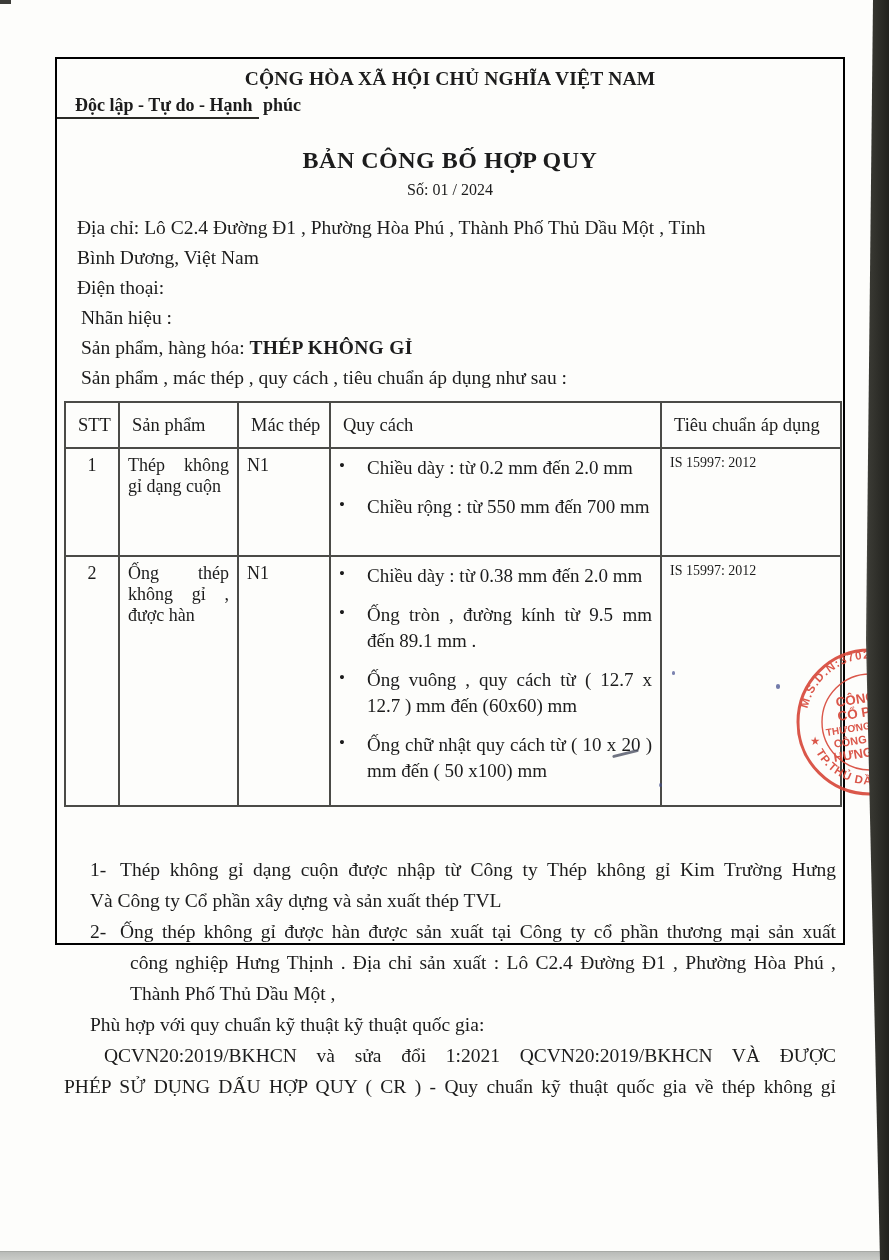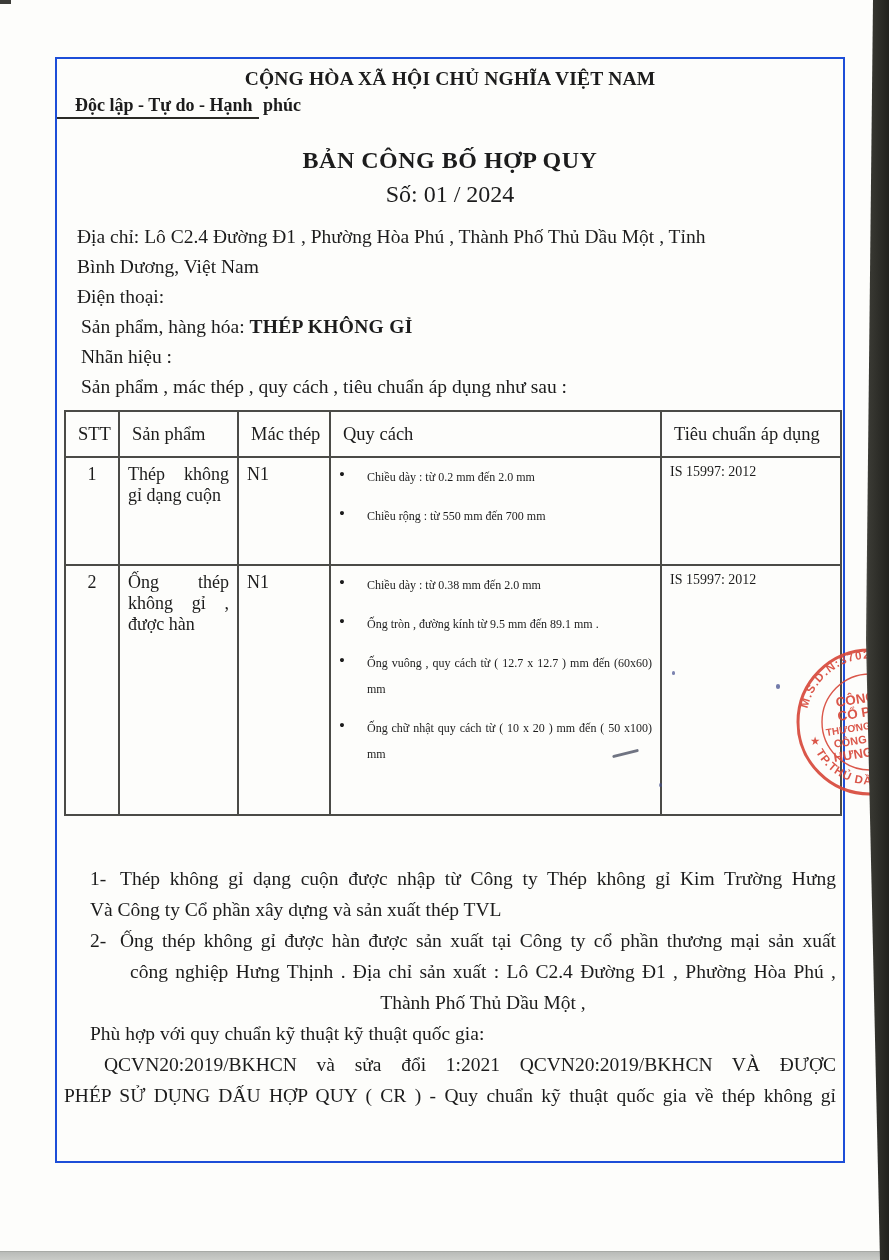--- a/index.html
+++ b/index.html
@@ -25,29 +25,29 @@
   .edge-bottom{
     position:absolute;left:0;top:1251px;width:889px;height:9px;
     background:linear-gradient(180deg,#b9bbb8 0,#ccceca 100%);
     border-top:1px solid #a8aaa6;z-index:25;
   }
   .edge-topleft{
     position:absolute;left:0;top:0;width:11px;height:4px;background:#3c3c38;z-index:26;
   }
   
   .frame{
-    position:absolute;left:55px;top:57px;width:790px;height:1106px;
-    box-sizing:border-box;border:2px solid #1d4ed8;
+    position:absolute;left:55px;top:57px;width:790px;height:888px;
+    box-sizing:border-box;border:2px solid #000000;
     z-index:2;
   }
   .natl{ text-align:center;margin-top:9px;font-weight:bold;font-size:19.5px;letter-spacing:.2px;}
   .motto{ text-align:left;font-weight:bold;font-size:18px;margin-top:5px;}
   .motto .ul{border-bottom:2px solid #2a2a26;padding:0 6px 2px 18px;}
   .doc-title{ text-align:center;font-weight:bold;font-size:24px;letter-spacing:.5px;margin-top:31px;}
-  .doc-num{ text-align:center;font-size:24px;margin-top:7px;}
+  .doc-num{ text-align:center;font-size:16px;margin-top:7px;}
   .body-text{margin:14px 38px 0 20px;font-size:19.5px;line-height:30px;}
   .body-text .ln{margin:0;}
   .p-gap{margin-top:4px;}
   .indent1{padding-left:4px;}
   b.prod{font-weight:bold;letter-spacing:.3px;}
   
   table.spec{
     border-collapse:collapse;table-layout:fixed;
     margin:8px 0 0 7px;width:776px;
     font-size:18px;
@@ -63,28 +63,28 @@
   td.stt{padding-top:12px;}
   td.sp{padding:12px 10px 0 12px;text-align:justify;}
   td.mt{text-align:left;padding-top:12px;}
   td.tc{padding:12px 6px 0 10px;font-size:14px;}
   tr.r1 td{height:94px;}
   tr.r2 td{height:236px;}
   td.qc{padding:10px 10px 0 40px;}
   .bullet{display:flex;margin-bottom:13px;}
   .bullet .dot{width:28px;flex:0 0 28px;}
   .bullet .dot::before{content:"•";font-size:17px;}
-  .bullet .bt{flex:1;text-align:justify;font-size:12px;line-height:26px;}
+  .bullet .bt{flex:1;text-align:justify;font-size:19px;line-height:26px;}
   
   .notes{margin:47px 7px 0 33px;font-size:19.5px;line-height:31px;}
   .nrow{display:flex;}
   .nrow .mk{flex:0 0 30px;}
   .nrow .nt{flex:1;}
   .stretch{text-align:justify;text-align-last:justify;}
-  .ind40{margin-left:40px;text-align:center;}
+  .ind40{margin-left:40px;}
   .qcvn{margin:0 7px 0 7px;font-size:19.5px;line-height:31px;}
   .qcvn .l1{text-indent:40px;}
   
   .stamp{position:absolute;left:770px;top:622px;width:200px;height:200px;z-index:20;opacity:.92;}
   .stamp text{font-family:"Liberation Sans","DejaVu Sans",sans-serif;fill:#d8493b;}
   
   .speck{position:absolute;background:#44508f;z-index:15;border-radius:2px;}
   .sp1{left:776px;top:684px;width:4px;height:5px;opacity:.75;}
   .sp2{left:612px;top:752px;width:27px;height:3px;opacity:.8;transform:rotate(-14deg);background:#4c5164;}
   .sp3{left:672px;top:671px;width:3px;height:4px;opacity:.7;}
@@ -100,22 +100,22 @@
     <div class="natl">CỘNG HÒA XÃ HỘI CHỦ NGHĨA VIỆT NAM</div>
     <div class="motto"><span class="ul">Độc lập - Tự do - Hạnh</span><span> phúc</span></div>
 
     <div class="doc-title">BẢN CÔNG BỐ HỢP QUY</div>
     <div class="doc-num">Số: 01 / 2024</div>
 
     <div class="body-text">
       <div class="ln">Địa chỉ: Lô C2.4 Đường Đ1 , Phường Hòa Phú , Thành Phố Thủ Dầu Một , Tỉnh</div>
       <div class="ln">Bình Dương, Việt Nam</div>
       <div class="ln">Điện thoại:</div>
+      <div class="ln indent1">Nhãn hiệu :</div>
       <div class="ln p-gap indent1"><span>Sản phẩm, hàng hóa: </span><b class="prod">THÉP KHÔNG GỈ</b></div>
-      <div class="ln indent1">Nhãn hiệu :</div>
       <div class="ln indent1">Sản phẩm , mác thép , quy cách , tiêu chuẩn áp dụng như sau :</div>
     </div>
 
     <table class="spec">
       <colgroup>
         <col style="width:54px">
           <col style="width:119px">
           <col style="width:92px">
           <col style="width:331px">
           <col style="width:180px">

